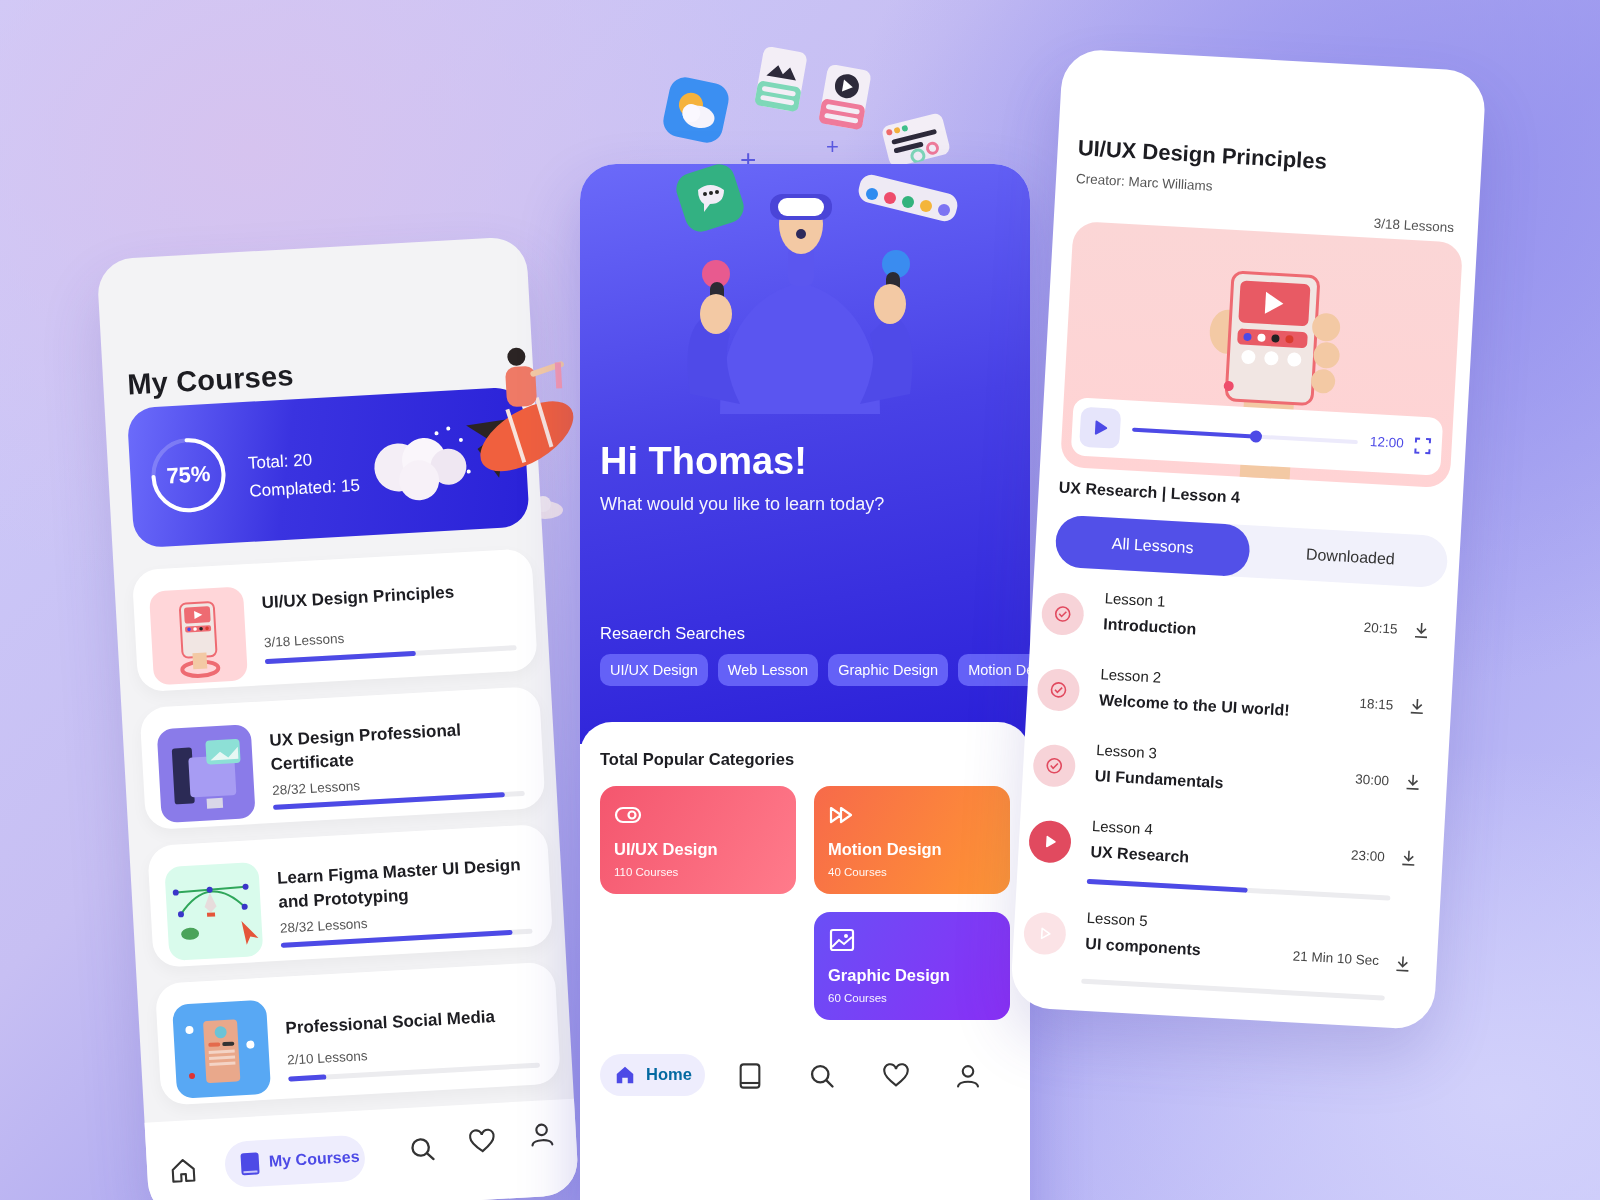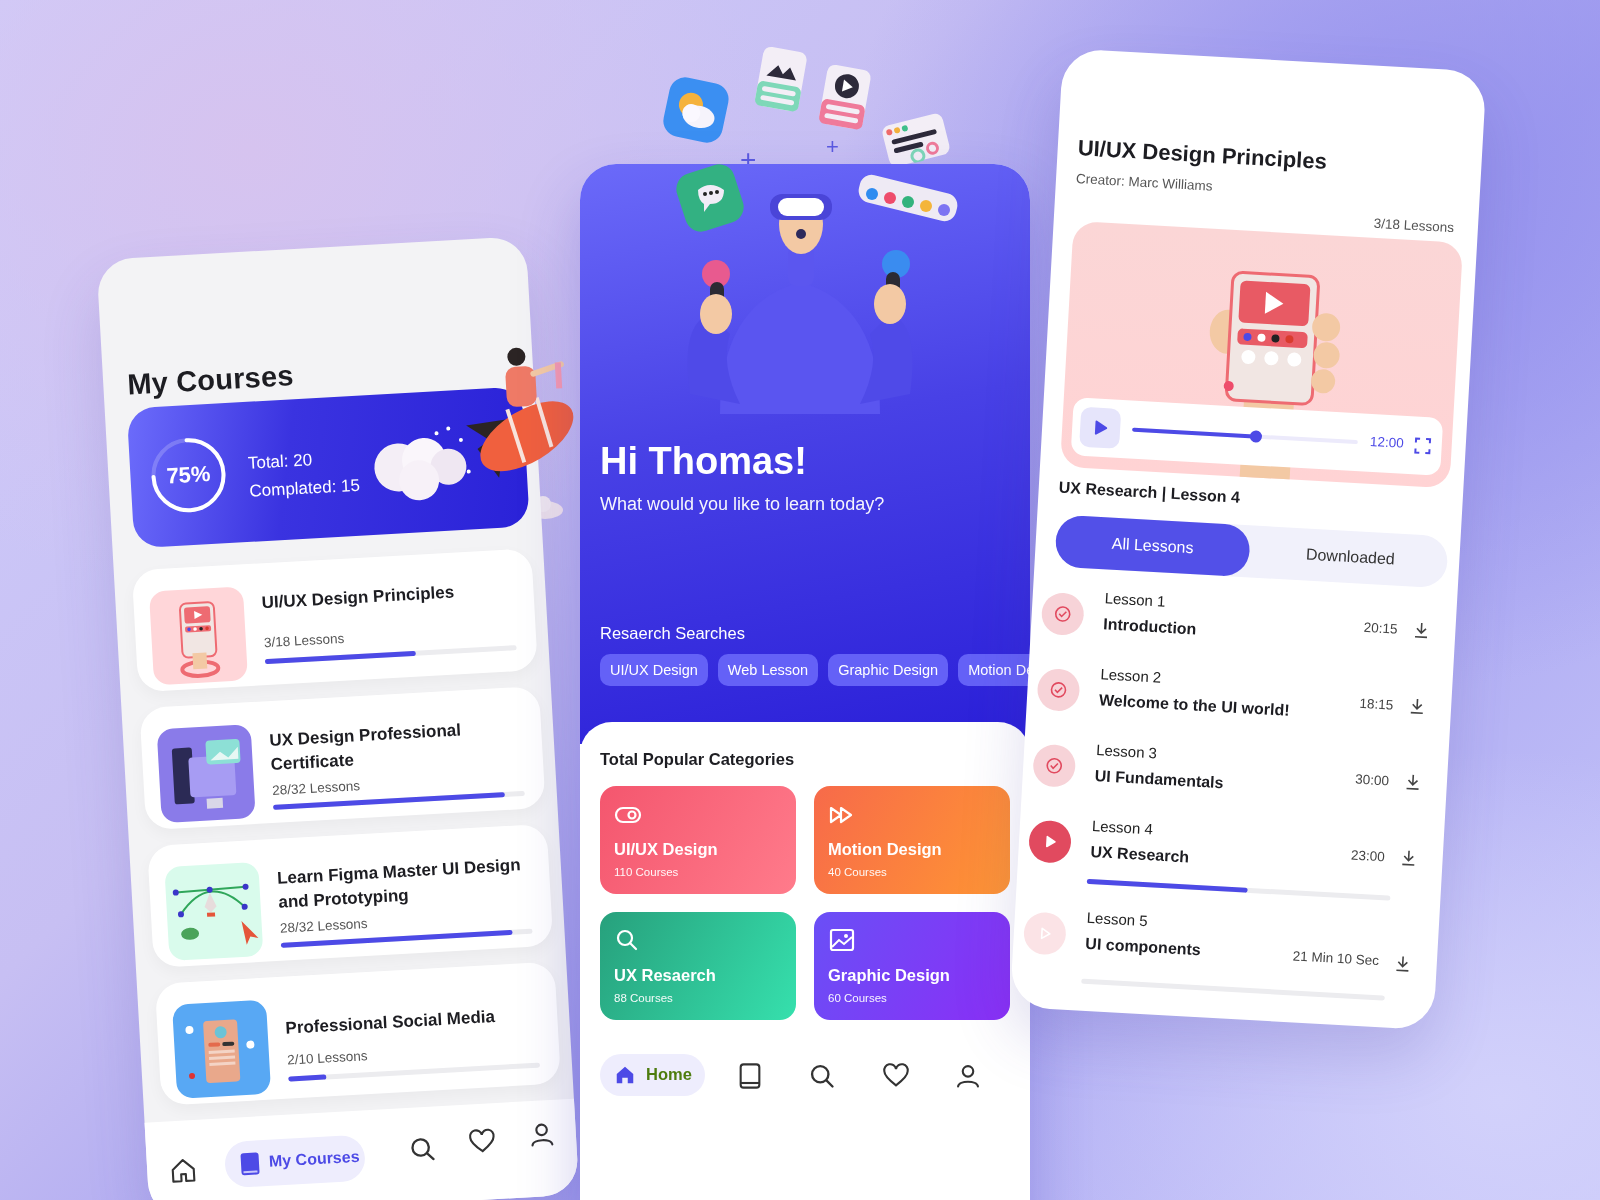--- a/index.html
+++ b/index.html
@@ -84,21 +84,21 @@
     background: #fff; border-radius: 32px 32px 0 0;
   }
   .cat-title { position: absolute; left: 20px; top: 28px; font-size: 16.5px; font-weight: 700; color: #1d1d22; }
   .cat-card { position: absolute; width: 196px; height: 108px; border-radius: 16px; color: #fff; }
   .cat-card .ci { position: absolute; left: 14px; top: 18px; width: 28px; height: 22px; }
   .cat-card .cn { position: absolute; left: 14px; top: 54px; font-size: 16.5px; font-weight: 700; }
   .cat-card .cc { position: absolute; left: 14px; top: 80px; font-size: 11.5px; opacity: 0.95; }
 
   .nav-mid { position: absolute; left: 0; bottom: 0; width: 100%; height: 90px; background: #fff; }
   .home-pill { position: absolute; left: 20px; top: 12px; width: 105px; height: 42px; border-radius: 21px; background: #eeedfd; }
-  .home-pill-label { position: absolute; left: 46px; top: 11px; font-size: 16.5px; font-weight: 600; color: #4d7c0f; }
+  .home-pill-label { position: absolute; left: 46px; top: 11px; font-size: 16.5px; font-weight: 600; color: #0369a1; }
 
   
   .phone-right {
     position: absolute; left: 1063px; top: 60px; width: 424px; height: 960px;
     background: #fff; border-radius: 40px;
     transform: rotate(3.2deg); transform-origin: 50% 0;
     box-shadow: 0 30px 60px rgba(70,60,160,0.18);
   }
   .r-title { position: absolute; left: 20px; top: 86px; font-size: 22px; font-weight: 700; color: #1d1d22; }
   .r-creator { position: absolute; left: 20px; top: 122px; font-size: 13.5px; color: #555; }
@@ -389,28 +389,20 @@
       <div class="cn">UI/UX Design</div>
       <div class="cc">110 Courses</div>
     </div>
     <div class="cat-card" style="left: 234px; top: 64px; background: linear-gradient(120deg, rgb(247, 106, 74) 0%, rgb(255, 150, 51) 100%);">
       <svg class="ci" viewBox="0 0 28 22">
           <path d="M3 4 L13 11 L3 18 Z M13 4 L23 11 L13 18 Z" fill="none" stroke="#fff" stroke-width="2.2" stroke-linejoin="round"></path>
         </svg>
       <div class="cn">Motion Design</div>
       <div class="cc">40 Courses</div>
     </div>
-    <div class="cat-card" style="left: 20px; top: 190px; background: linear-gradient(120deg, rgb(39, 160, 124) 0%, rgb(54, 224, 173) 100%);">
-      <svg class="ci" viewBox="0 0 28 22" style="height:26px;top:14px;">
-          <circle cx="11" cy="10" r="7" fill="none" stroke="#fff" stroke-width="2.2"></circle>
-          <path d="M16 15 L22 21" stroke="#fff" stroke-width="2.2" stroke-linecap="round"></path>
-        </svg>
-      <div class="cn">UX Resaerch</div>
-      <div class="cc">88 Courses</div>
-    </div>
     <div class="cat-card" style="left: 234px; top: 190px; background: linear-gradient(120deg, rgb(106, 79, 246) 0%, rgb(138, 47, 246) 100%);">
       <svg class="ci" viewBox="0 0 28 22" style="height:24px;top:16px;">
           <rect x="3" y="1" width="22" height="20" rx="2" fill="none" stroke="#fff" stroke-width="2.2"></rect>
           <path d="M4 18 L11 11 L16 15 L24 8" fill="none" stroke="#fff" stroke-width="2"></path>
           <circle cx="18" cy="7" r="2" fill="#fff"></circle>
         </svg>
       <div class="cn">Graphic Design</div>
       <div class="cc">60 Courses</div>
     </div>
 

